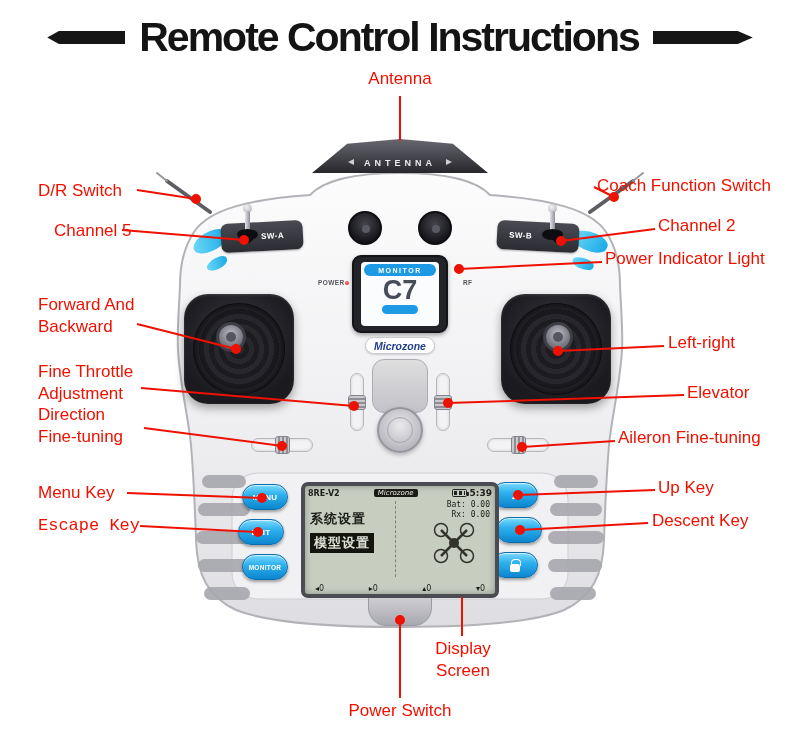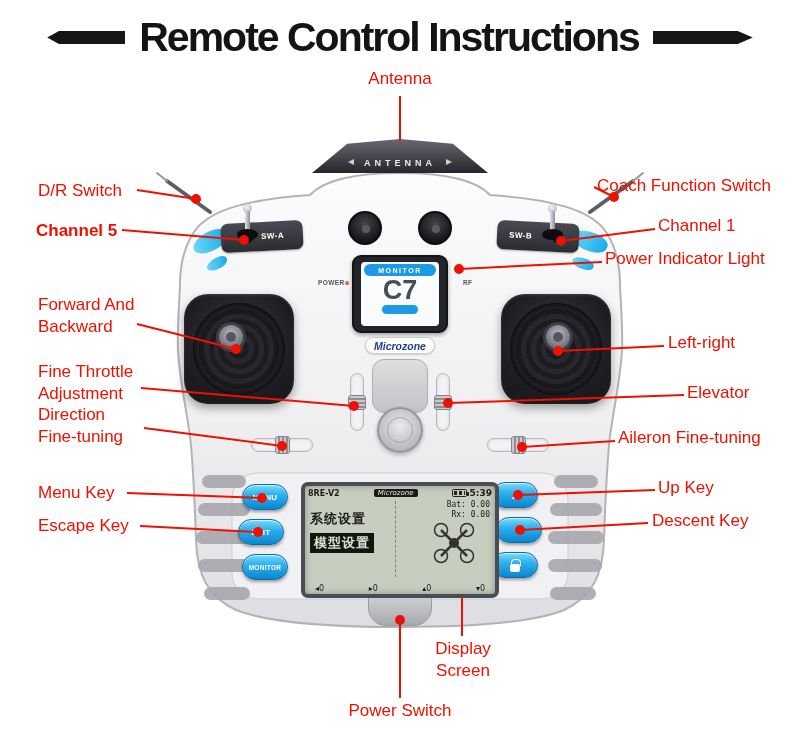--- a/index.html
+++ b/index.html
@@ -307,34 +307,34 @@
       <line x1="648" y1="523" x2="520" y2="530"></line>
         <circle cx="520" cy="530" r="4"></circle>
       <line x1="462" y1="636" x2="462" y2="597"></line>
       <line x1="400" y1="698" x2="400" y2="620"></line>
         <circle cx="400" cy="620" r="4"></circle>
     </g>
   </svg>
 
   <div class="ann" style="left:340px;top:68px;width:120px;text-align:center;">Antenna</div>
   <div class="ann" style="left:38px;top:180px;">D/R Switch</div>
-  <div class="ann" style="left:36px;top:220px;font-weight:bold;">Channel 5</div>
+  <div class="ann" style="left:54px;top:220px;">Channel 5</div>
   <div class="ann" style="left:597px;top:175px;">Coach Function Switch</div>
-  <div class="ann" style="left:658px;top:215px;">Channel 1</div>
+  <div class="ann" style="left:658px;top:215px;">Channel 2</div>
   <div class="ann" style="left:605px;top:248px;">Power Indicator Light</div>
   <div class="ann" style="left:38px;top:294px;">Forward And
 Backward</div>
   <div class="ann" style="left:668px;top:332px;">Left-right</div>
   <div class="ann" style="left:38px;top:361px;">Fine Throttle
 Adjustment</div>
   <div class="ann" style="left:687px;top:382px;">Elevator</div>
   <div class="ann" style="left:618px;top:427px;">Aileron Fine-tuning</div>
   <div class="ann" style="left:38px;top:404px;">Direction
 Fine-tuning</div>
   <div class="ann" style="left:38px;top:482px;">Menu Key</div>
   <div class="ann" style="left:658px;top:477px;">Up Key</div>
-  <div class="ann" style="left:38px;top:515px;">Escape Key</div>
+  <div class="ann" style="left:38px;top:515px;font-family:Liberation Mono, monospace;">Escape Key</div>
   <div class="ann" style="left:652px;top:510px;">Descent Key</div>
   <div class="ann" style="left:330px;top:700px;width:140px;text-align:center;">Power Switch</div>
   <div class="ann" style="left:420px;top:638px;width:86px;text-align:center;">Display
 Screen</div>
 
 </div>
 
 </body></html>

